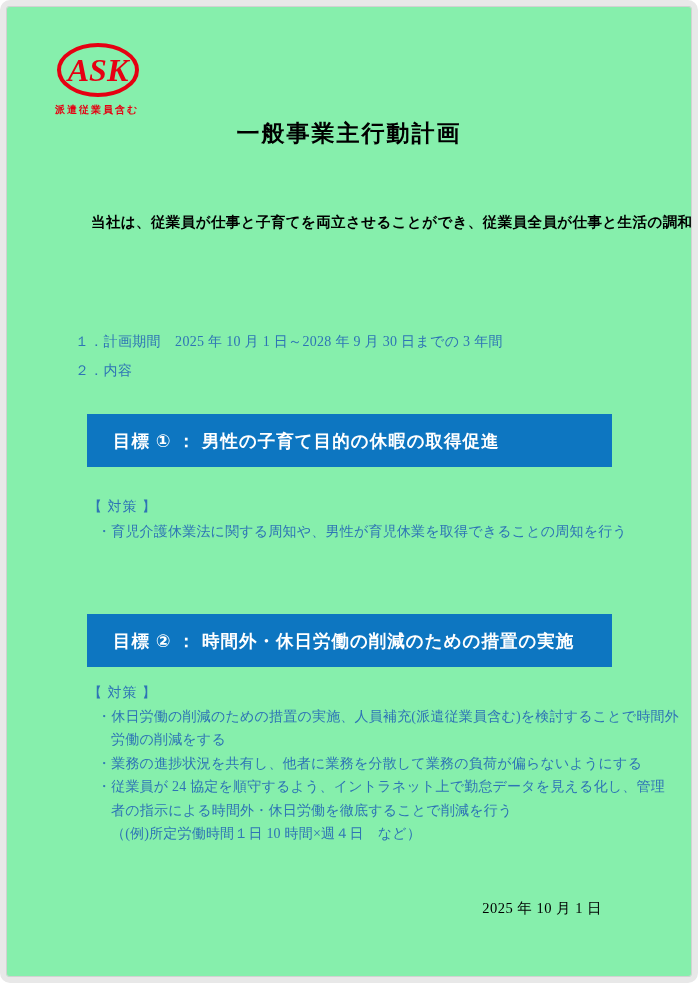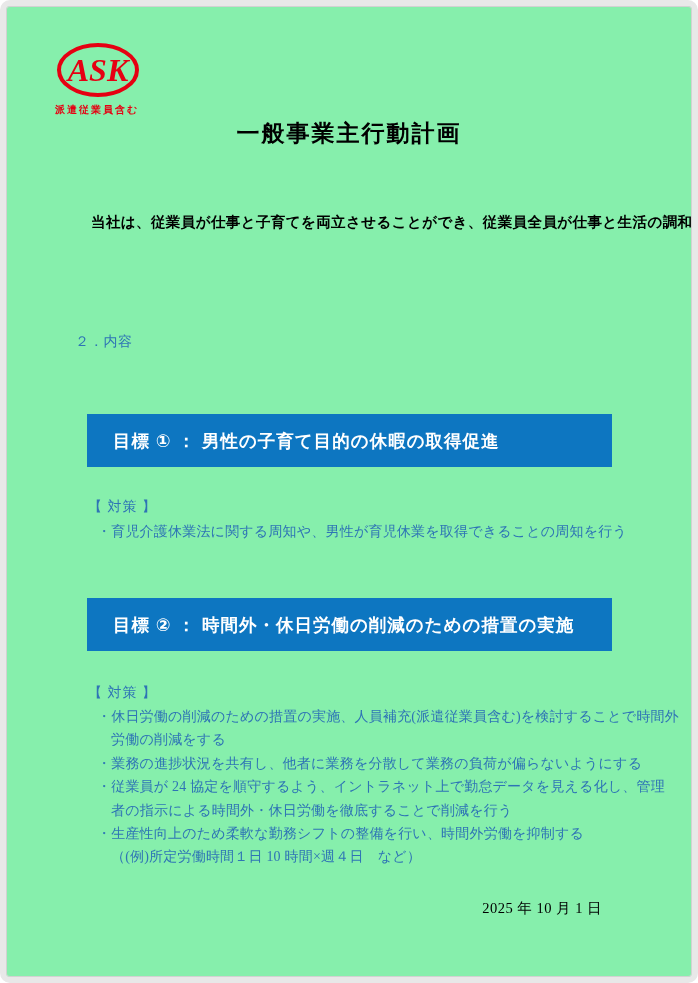--- a/index.html
+++ b/index.html
@@ -35,33 +35,33 @@
   .intro {
     position:absolute; top:190px; left:56px; right:52px;
     font-size:14.5px; font-weight:bold; color:#000; letter-spacing:0.4px;
   }
   .intro-line { line-height:53px; white-space:nowrap; }
   .intro-line.first { text-indent:2em; }
 
   
   .items { position:absolute; top:327px; left:69px; color:var(--text-blue); font-size:14px; }
   .num-item { line-height:17px; white-space:nowrap; letter-spacing:0.3px; }
-  .num-item + .num-item { margin-top:24px; }
+  .num-item + .num-item { margin-top:12px; }
 
   
   .banner {
     position:absolute; left:81px; width:525px; height:53px;
     background:var(--banner-blue); color:#ffffff;
     font-family:"Liberation Sans","DejaVu Sans",sans-serif;
     font-size:17.5px; font-weight:bold; letter-spacing:1px;
     display:flex; align-items:center; padding-left:26px; box-sizing:border-box;
     white-space:nowrap;
   }
   .banner-1 { top:408px; }
-  .banner-2 { top:592px; }
+  .banner-2 { top:608px; }
 
   
   .measures { position:absolute; left:82px; color:var(--text-blue); font-size:14px; }
   .measures-1 { top:488px; }
   .measures-2 { top:674px; }
   .measures-label { line-height:25px; letter-spacing:1px; }
   .measures-1 .m-line { line-height:25px; }
   .measures-2 .m-line { line-height:23.4px; }
   .m-line { white-space:nowrap; letter-spacing:0.2px; }
   .m-line.bullet { padding-left:9px; }
@@ -86,20 +86,21 @@
     <div class="logo-company">派遣従業員含む</div>
   </div>
 
   <h1 class="title">一般事業主行動計画</h1>
 
   <div class="intro">
       <div class="intro-line first">当社は、従業員が仕事と子育てを両立させることができ、従業員全員が仕事と生活の調和</div>
     </div>
 
   <div class="items">
+      <div class="num-item">１．計画期間　2025 年 10 月 1 日～2028 年 9 月 30 日までの 3 年間</div>
       <div class="num-item">２．内容</div>
     </div>
 
   <div class="banner banner-1">目標 ① ： 男性の子育て目的の休暇の取得促進</div>
 
   <div class="measures measures-1">
     <div class="measures-label">【 対策 】</div>
     <div class="measure-lines">
         <div class="m-line bullet">・育児介護休業法に関する周知や、男性が育児休業を取得できることの周知を行う</div>
       </div>
@@ -108,21 +109,20 @@
   <div class="banner banner-2">目標 ② ： 時間外・休日労働の削減のための措置の実施</div>
 
   <div class="measures measures-2">
     <div class="measures-label">【 対策 】</div>
     <div class="measure-lines">
         <div class="m-line bullet">・休日労働の削減のための措置の実施、人員補充(派遣従業員含む)を検討することで時間外</div>
         <div class="m-line cont">労働の削減をする</div>
         <div class="m-line bullet">・業務の進捗状況を共有し、他者に業務を分散して業務の負荷が偏らないようにする</div>
         <div class="m-line bullet">・従業員が 24 協定を順守するよう、イントラネット上で勤怠データを見える化し、管理</div>
         <div class="m-line cont">者の指示による時間外・休日労働を徹底することで削減を行う</div>
-        <div class="m-line bullet">・生産性向上のため柔軟な勤務シフトの整備を行い、時間外労働を抑制する</div>
         <div class="m-line cont">（(例)所定労働時間１日 10 時間×週４日　など）</div>
       </div>
   </div>
 
   <div class="doc-date">2025 年 10 月 1 日</div>
 
 </div>
 
 <div class="frame"></div>
 

